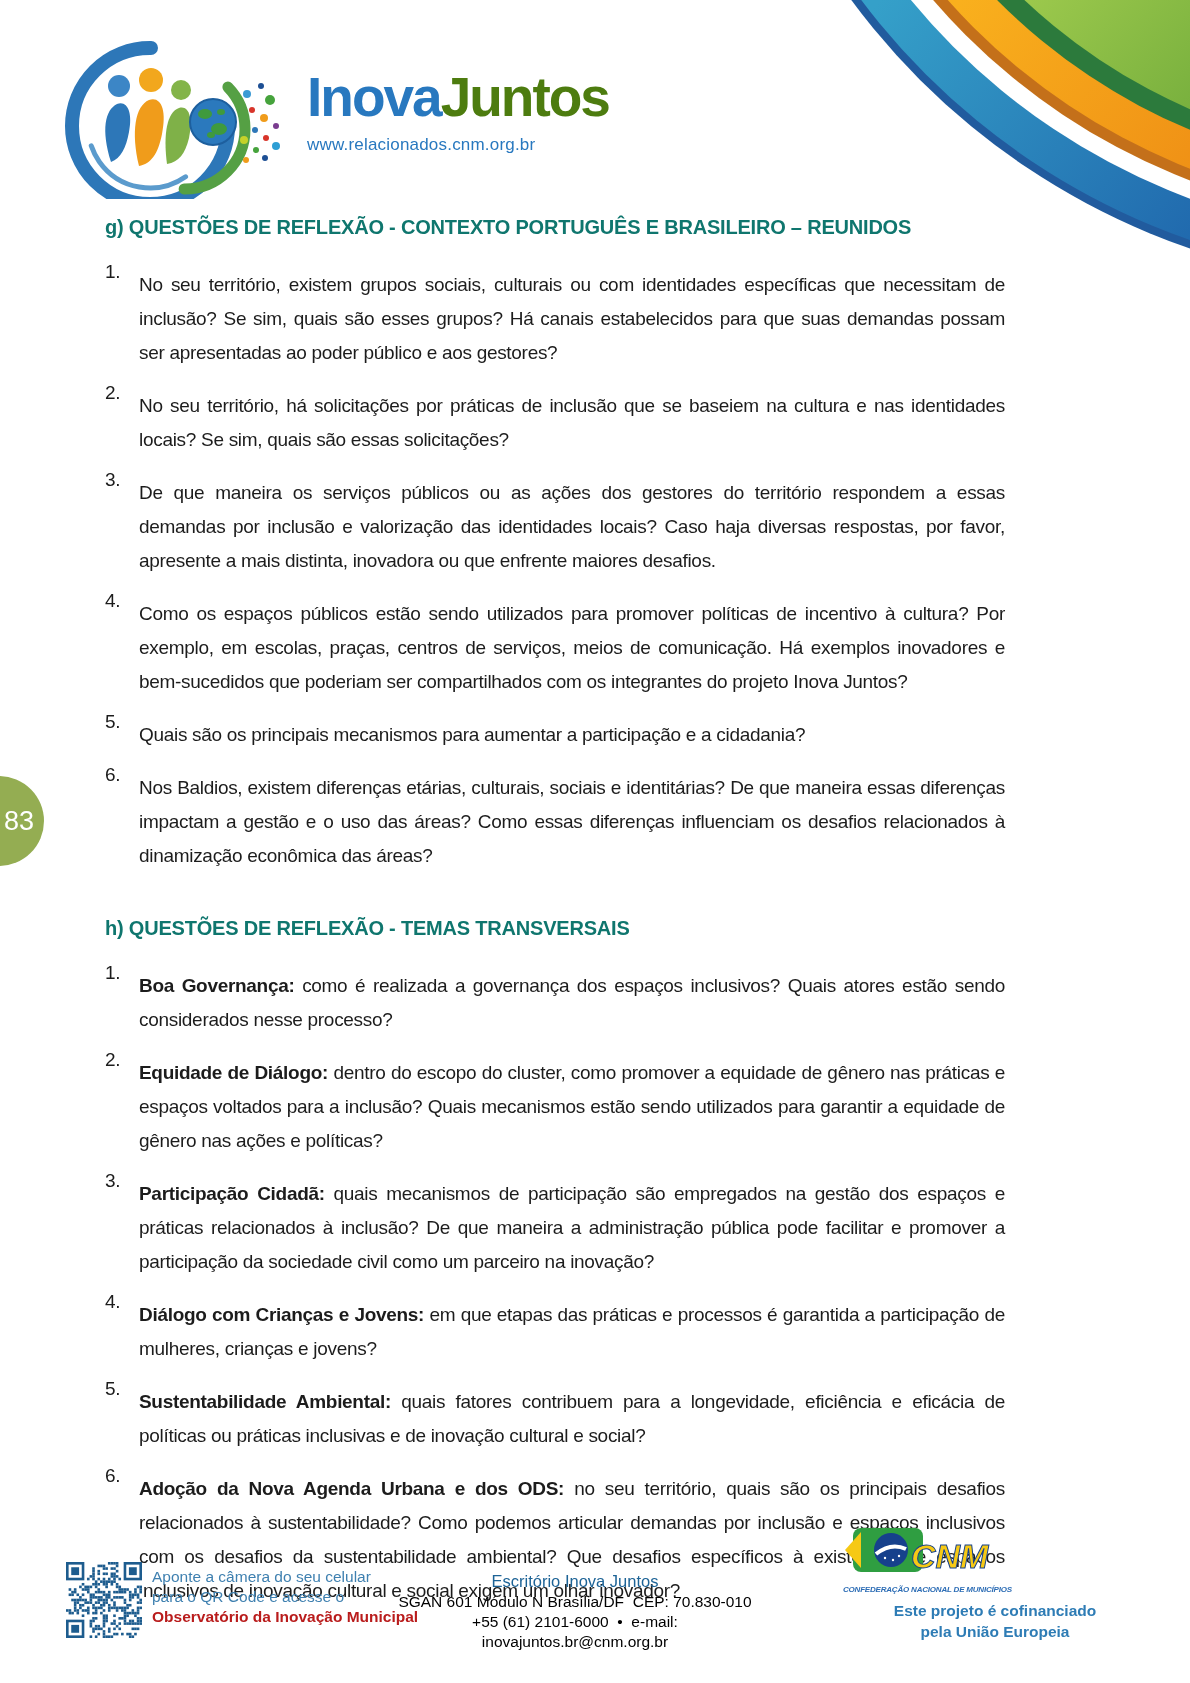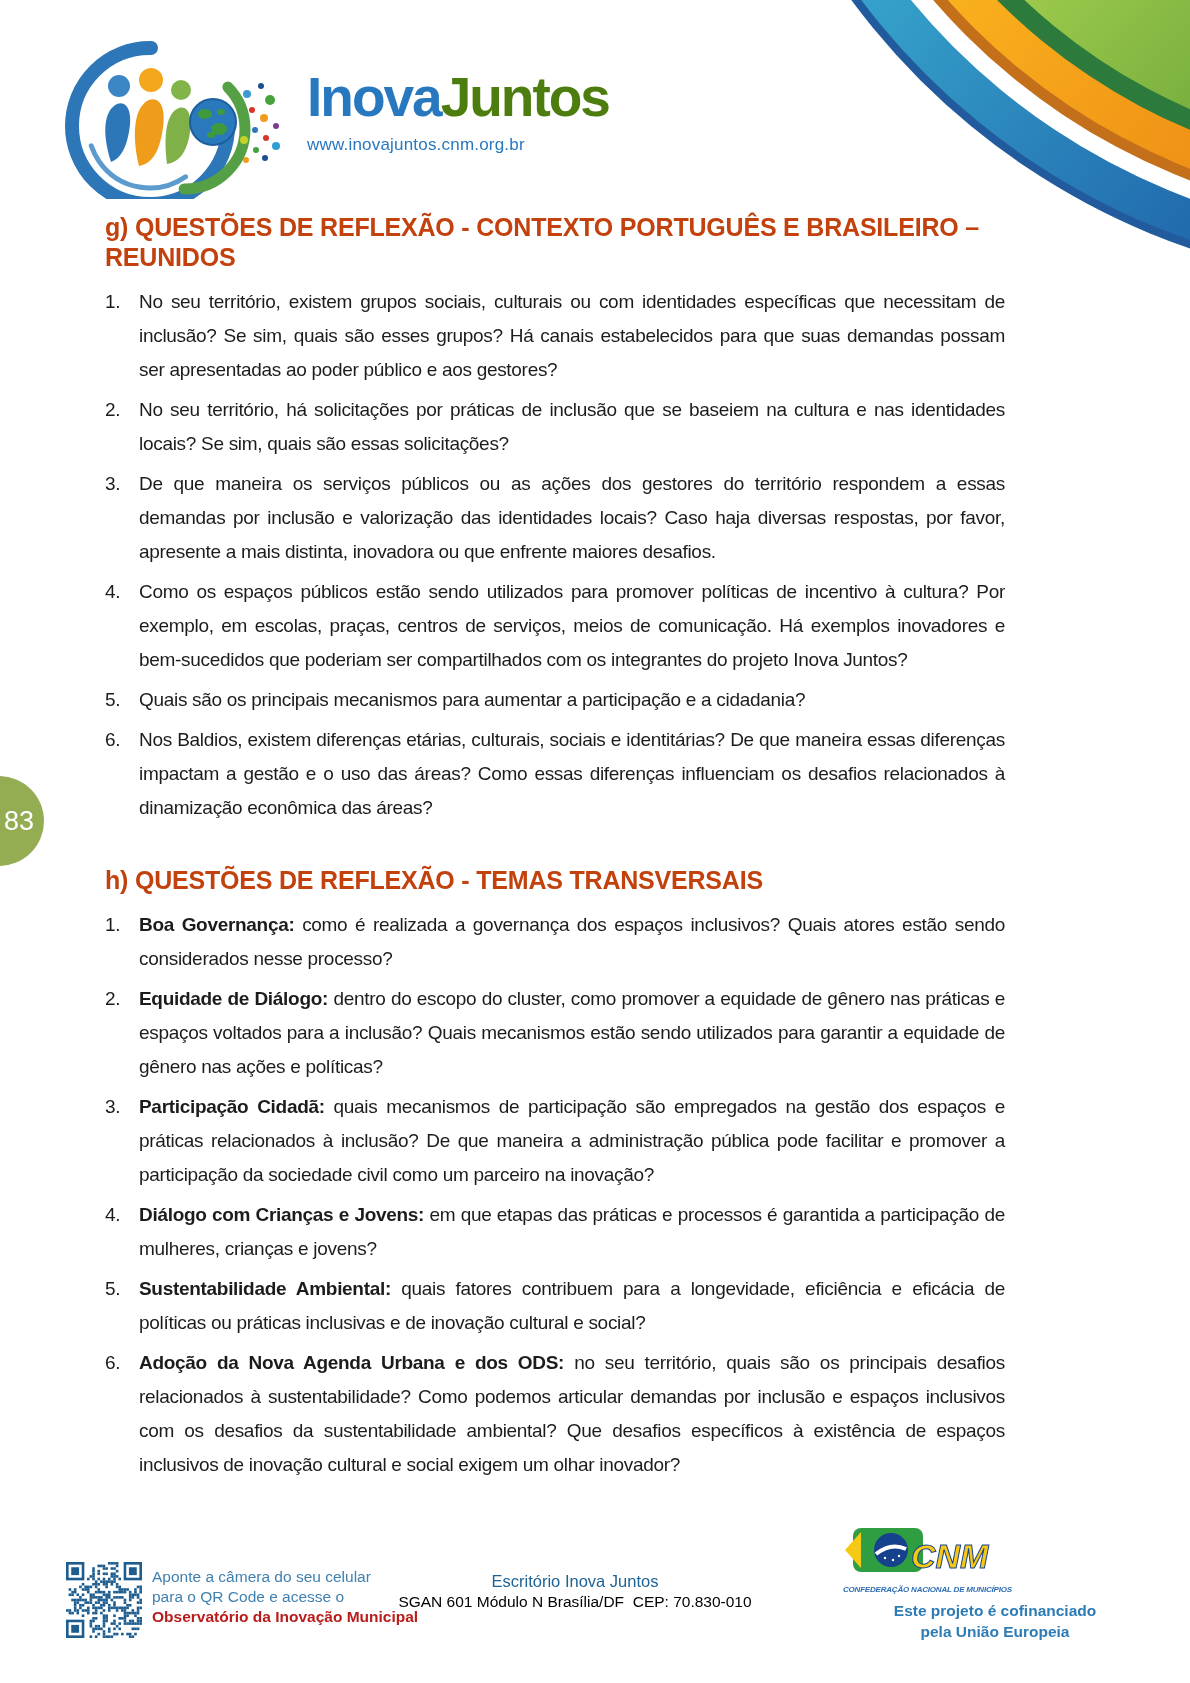--- a/index.html
+++ b/index.html
@@ -18,25 +18,25 @@
   .logo-name .orange{color:#4d7c0f;}
   .logo-url{font-size:17px;color:#2878bf;margin-top:10px;letter-spacing:.2px;}
 
   
   .page-badge{position:absolute;left:-46px;top:776px;width:90px;height:90px;border-radius:50%;
               background:#94ad52;display:flex;align-items:center;justify-content:flex-end;
               padding-right:10px;box-sizing:border-box;color:#fff;font-size:27px;font-weight:400;}
 
   
   .content{position:absolute;left:105px;top:212px;width:900px;color:#1c1c1c;}
-  .sec-heading{font-size:25px;font-weight:700;letter-spacing:-0.2px;margin:0 0 13px 0;color:#c2410c;line-height:30px;}
+  .sec-heading{font-size:20px;font-weight:700;letter-spacing:-0.2px;margin:0 0 13px 0;color:#0f766e;line-height:30px;}
   .section-h{margin-top:40px;}
   .qitem{display:flex;margin-bottom:6px;}
   .qitem .num{flex:none;width:34px;font-size:19px;line-height:34px;letter-spacing:-0.3px;}
-  .qitem .txt{flex:1;font-size:19px;line-height:34px;text-align:justify;letter-spacing:-0.3px;}
+  .qitem .txt{flex:1;font-size:19px;line-height:34px;text-align:justify;letter-spacing:-0.3px;margin-top:13px;}
   .lead{font-weight:700;}
 
   
   .qr{position:absolute;left:66px;top:1562px;}
   .qr-caption{position:absolute;left:152px;top:1567px;font-size:15.5px;line-height:20px;color:#3f80b0;}
   .qr-caption .strong{font-weight:700;color:#b91c1c;}
   .office{position:absolute;left:395px;top:1570px;width:360px;text-align:center;}
   .office-title{font-size:16.5px;font-weight:400;color:#1d6396;line-height:22px;}
   .office-line{font-size:15.5px;color:#000000;line-height:20px;}
   .cnm-block{position:absolute;left:843px;top:1526px;width:152px;text-align:center;}
@@ -101,21 +101,21 @@
       <circle cx="200" cy="96" r="3" fill="#2d77b8"></circle>
         <circle cx="189" cy="106" r="4" fill="#c5d22a"></circle>
       <circle cx="211" cy="104" r="3" fill="#d8342a"></circle>
         <circle cx="221" cy="112" r="4" fill="#2d9ed4"></circle>
       <circle cx="201" cy="116" r="3" fill="#46a33c"></circle>
         <circle cx="191" cy="126" r="3" fill="#f09c1b"></circle>
       <circle cx="210" cy="124" r="3" fill="#1d4f94"></circle>
     </svg>
     <div class="logo-text">
       <div class="logo-name"><span class="blue">Inova</span><span class="orange">Juntos</span></div>
-      <div class="logo-url">www.inovajuntos.cnm.org.br</div>
+      <div class="logo-url">www.relacionados.cnm.org.br</div>
     </div>
   </div>
 
   <div class="page-badge">
     <span>83</span>
   </div>
 
   <div class="content">
 
     <section>
@@ -460,20 +460,21 @@
 
   <div class="qr-caption">
     <div>Aponte a câmera do seu celular</div>
     <div>para o QR Code e acesse o</div>
     <div class="strong">Observatório da Inovação Municipal</div>
   </div>
 
   <div class="office">
     <div class="office-title">Escritório Inova Juntos</div>
     <div class="office-line">SGAN 601 Módulo N Brasília/DF&nbsp; CEP: 70.830-010</div>
+    <div class="office-line">+55 (61) 2101-6000 &nbsp;•&nbsp; e-mail: inovajuntos.br@cnm.org.br</div>
   </div>
 
   <div class="cnm-block">
     <svg width="152" height="54" viewBox="0 0 152 54">
       <rect x="10" y="2" width="70" height="44" rx="8" fill="#2f9e41"></rect>
       <polygon points="2,24 18,6 18,42" fill="#f6c915"></polygon>
       <circle cx="48" cy="24" r="17" fill="#16418c"></circle>
       <path d="M33 28 Q48 16 63 23" stroke="#ffffff" stroke-width="4" fill="none"></path>
       <circle cx="42" cy="32" r="1.2" fill="#fff"></circle>
         <circle cx="50" cy="34" r="1.2" fill="#fff"></circle>

